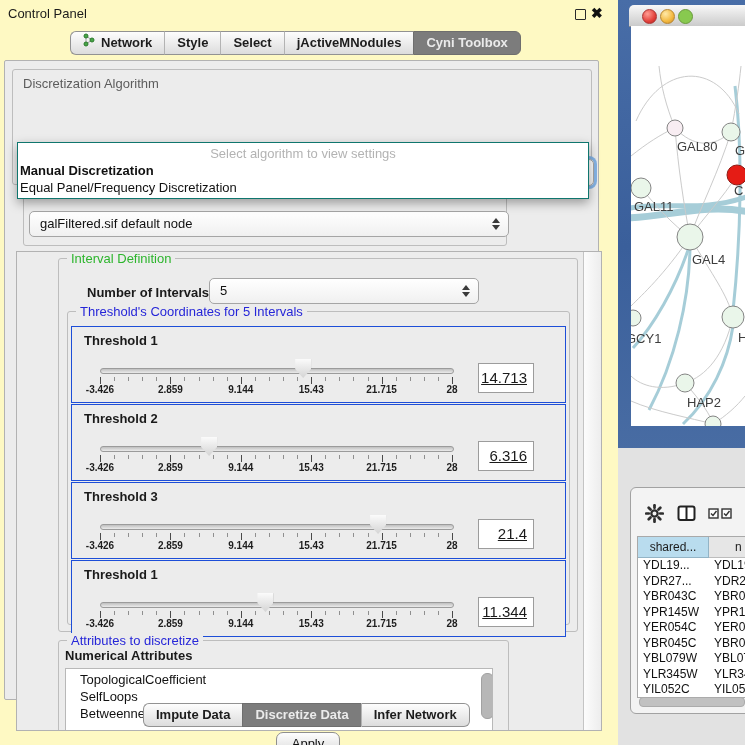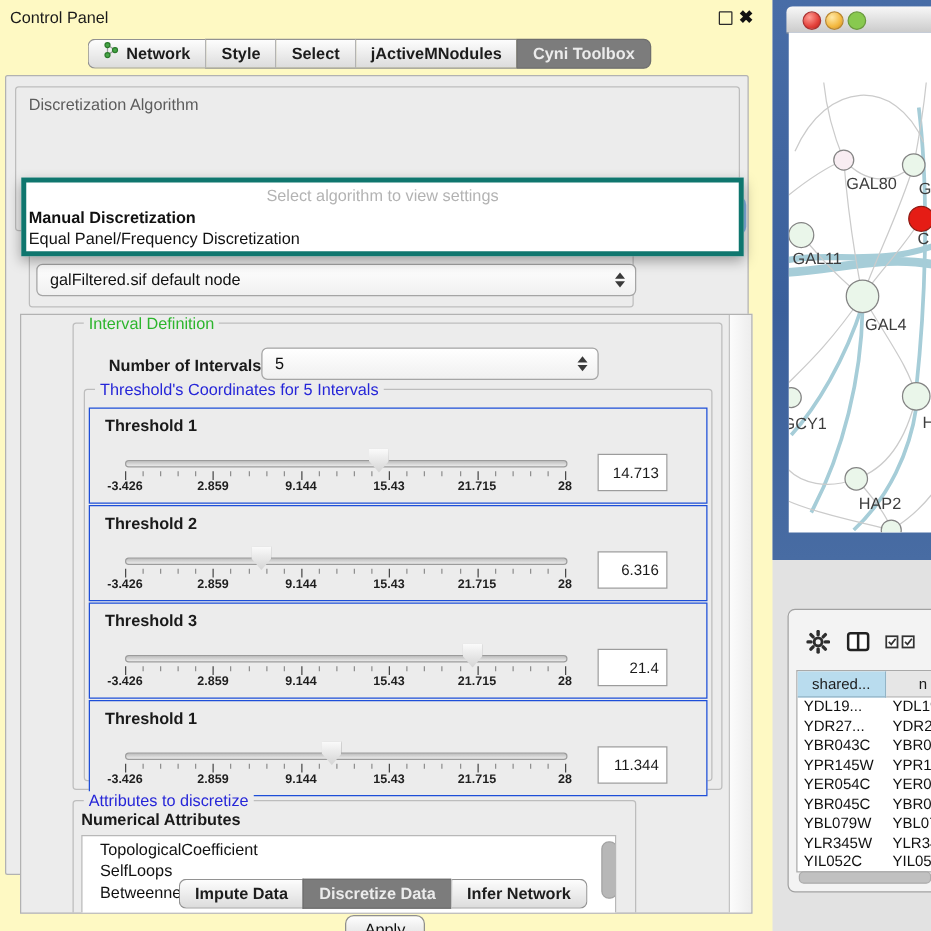--- a/index.html
+++ b/index.html
@@ -36,21 +36,21 @@
 
   
   .combo{position:absolute;background:linear-gradient(#ffffff,#f0f0f0);border:1px solid #a5a5a5;border-radius:5px;
     font-size:13px;line-height:24px;padding-left:10px;box-shadow:inset 0 1px 0 #fff;color:#111;}
   .stepper{position:absolute;right:8px;top:50%;transform:translateY(-50%);display:flex;flex-direction:column;gap:2px;}
   .stepper .up{width:0;height:0;border-left:4px solid transparent;border-right:4px solid transparent;border-bottom:5px solid #3a3a3a;}
   .stepper .dn{width:0;height:0;border-left:4px solid transparent;border-right:4px solid transparent;border-top:5px solid #3a3a3a;}
   #algo-combo{left:20px;top:98px;width:557px;height:25px;box-shadow:0 0 0 3px #85b3e4,inset 0 1px 0 #fff;}
 
   
-  #algo-popup{left:12px;top:81px;width:570px;height:55px;background:#fff;border:4px solid #0f766e;
+  #algo-popup{left:12px;top:81px;width:570px;height:55px;background:#fff;border:1px solid #0f766e;
     box-shadow:0 4px 10px rgba(0,0,0,.35);z-index:60;}
   #algo-popup .hint{height:17px;line-height:17px;text-align:center;color:#b3b3b3;font-size:13px;margin-top:2px;}
   #algo-popup .opt{height:17px;line-height:17px;font-size:13px;color:#111;padding-left:2px;white-space:nowrap;}
   #algo-popup .opt.bold{font-weight:bold;}
 
   #tabledata-group{left:18px;top:131px;width:482px;height:52px;}
   #tabledata-combo{left:24px;top:150px;width:468px;height:24px;}
 
   
   #scrollpane{left:11px;top:130px;width:584px;height:478px;top:190px;border:1px solid #b2b2b2;background:#ececec;overflow:hidden;}
@@ -68,21 +68,21 @@
     border:1px solid #9b9b9b;border-radius:3px;}
   .thr-thumb{position:absolute;top:32px;width:16px;height:19px;background:linear-gradient(#fbfbfb,#d4d4d4);
     clip-path:polygon(0 0,100% 0,100% 52%,50% 100%,0 52%);filter:drop-shadow(0 0 1px #777);}
   .tickrow{position:absolute;left:28px;top:50px;width:352px;height:8px;}
   .tick{position:absolute;top:0;width:1px;background:#6f6f6f;}
   .tick.minor{height:4px;background:#8f8f8f;}
   .tick.major{height:7px;background:#4a4a4a;}
   .ticklabels{position:absolute;left:28px;top:57px;width:288px;height:12px;}
   .ticklabel{position:absolute;transform:translateX(-50%);font-size:10px;font-weight:bold;color:#1e1e1e;white-space:nowrap;}
   .thr-value{position:absolute;left:406px;top:36px;width:48px;height:28px;background:#fff;border:1px solid #9c9c9c;
-    font-size:12px;line-height:28px;text-align:right;padding-right:6px;}
+    font-size:15px;line-height:28px;text-align:right;padding-right:6px;text-decoration:underline;}
 
   #attr-group{left:41px;top:388px;width:449px;height:118px;}
   #attr-listlabel{left:6px;top:7px;font-size:13px;font-weight:bold;}
   #attr-list{left:6px;top:27px;width:426px;height:82px;background:#fff;border:1px solid #b8b8b8;overflow:hidden;}
   .attr-item{font-size:13px;line-height:17px;padding-left:14px;color:#111;white-space:nowrap;}
   #attr-vthumb{left:415px;top:4px;width:11px;height:44px;background:#b7b7b7;border-radius:6px;border:1px solid #a2a2a2;}
 
   #apply-btn{left:271px;top:671px;width:62px;height:22px;background:linear-gradient(#fefefe,#d8d8d8);
     border:1px solid #8f8f8f;border-radius:7px;font-size:13px;text-align:center;line-height:22px;color:#111;}
 

